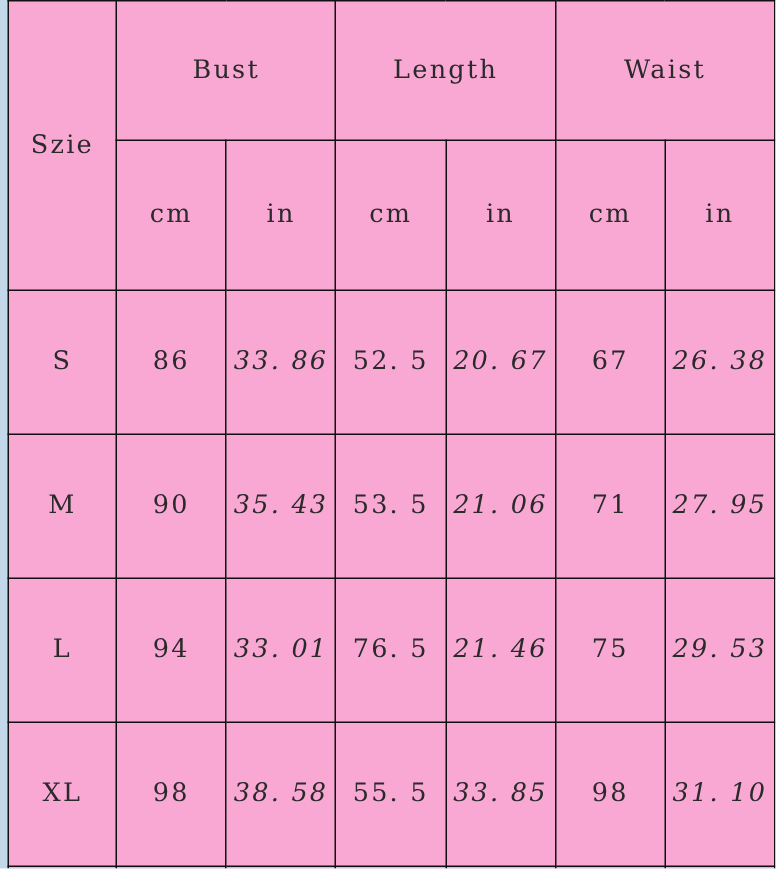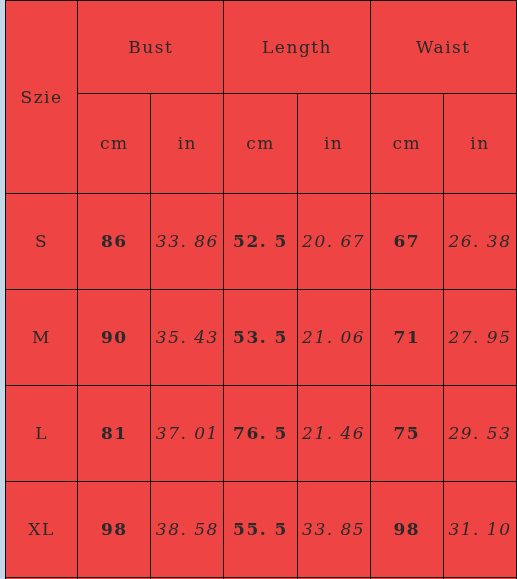--- a/index.html
+++ b/index.html
@@ -35,37 +35,37 @@
   }
 
   #size-table td {
     border: 1.5px solid #101010;
     text-align: center;
     vertical-align: middle;
     color: #2a2a2a;
     font-size: 17px;
     letter-spacing: 1.5px;
     padding: 0;
-    background: #ef4444;
+    background: #f9a8d4;
     white-space: nowrap;
   }
 
   
   .col-size  { width: 72px; }
   .col-num   { width: 73px; }
 
   
   .r-group   { height: 93px; }
   .r-unit    { height: 100px; }
   .r-data    { height: 96px; }
   .r-partial { height: 14px; }
 
   
   .c-head  { background: #fbd5b5; }
-  .c-cm    { background: #b4d8e7; font-weight: bold; }
+  .c-cm    { background: #b4d8e7; }
   .c-in    { background: #fab900; font-style: italic; }
 
   .lbl {
     display: block;
     line-height: 1;
   }
 </style>
 </head>
 <body>
 
@@ -165,24 +165,24 @@
         <td class="c-in">
           <span class="lbl">27. 95</span>
         </td>
       </tr>
 
       <tr class="r-data">
         <td class="c-head">
           <span class="lbl">L</span>
         </td>
         <td class="c-cm">
-          <span class="lbl">81</span>
-        </td>
-        <td class="c-in">
-          <span class="lbl">37. 01</span>
+          <span class="lbl">94</span>
+        </td>
+        <td class="c-in">
+          <span class="lbl">33. 01</span>
         </td>
         <td class="c-cm">
           <span class="lbl">76. 5</span>
         </td>
         <td class="c-in">
           <span class="lbl">21. 46</span>
         </td>
         <td class="c-cm">
           <span class="lbl">75</span>
         </td>

